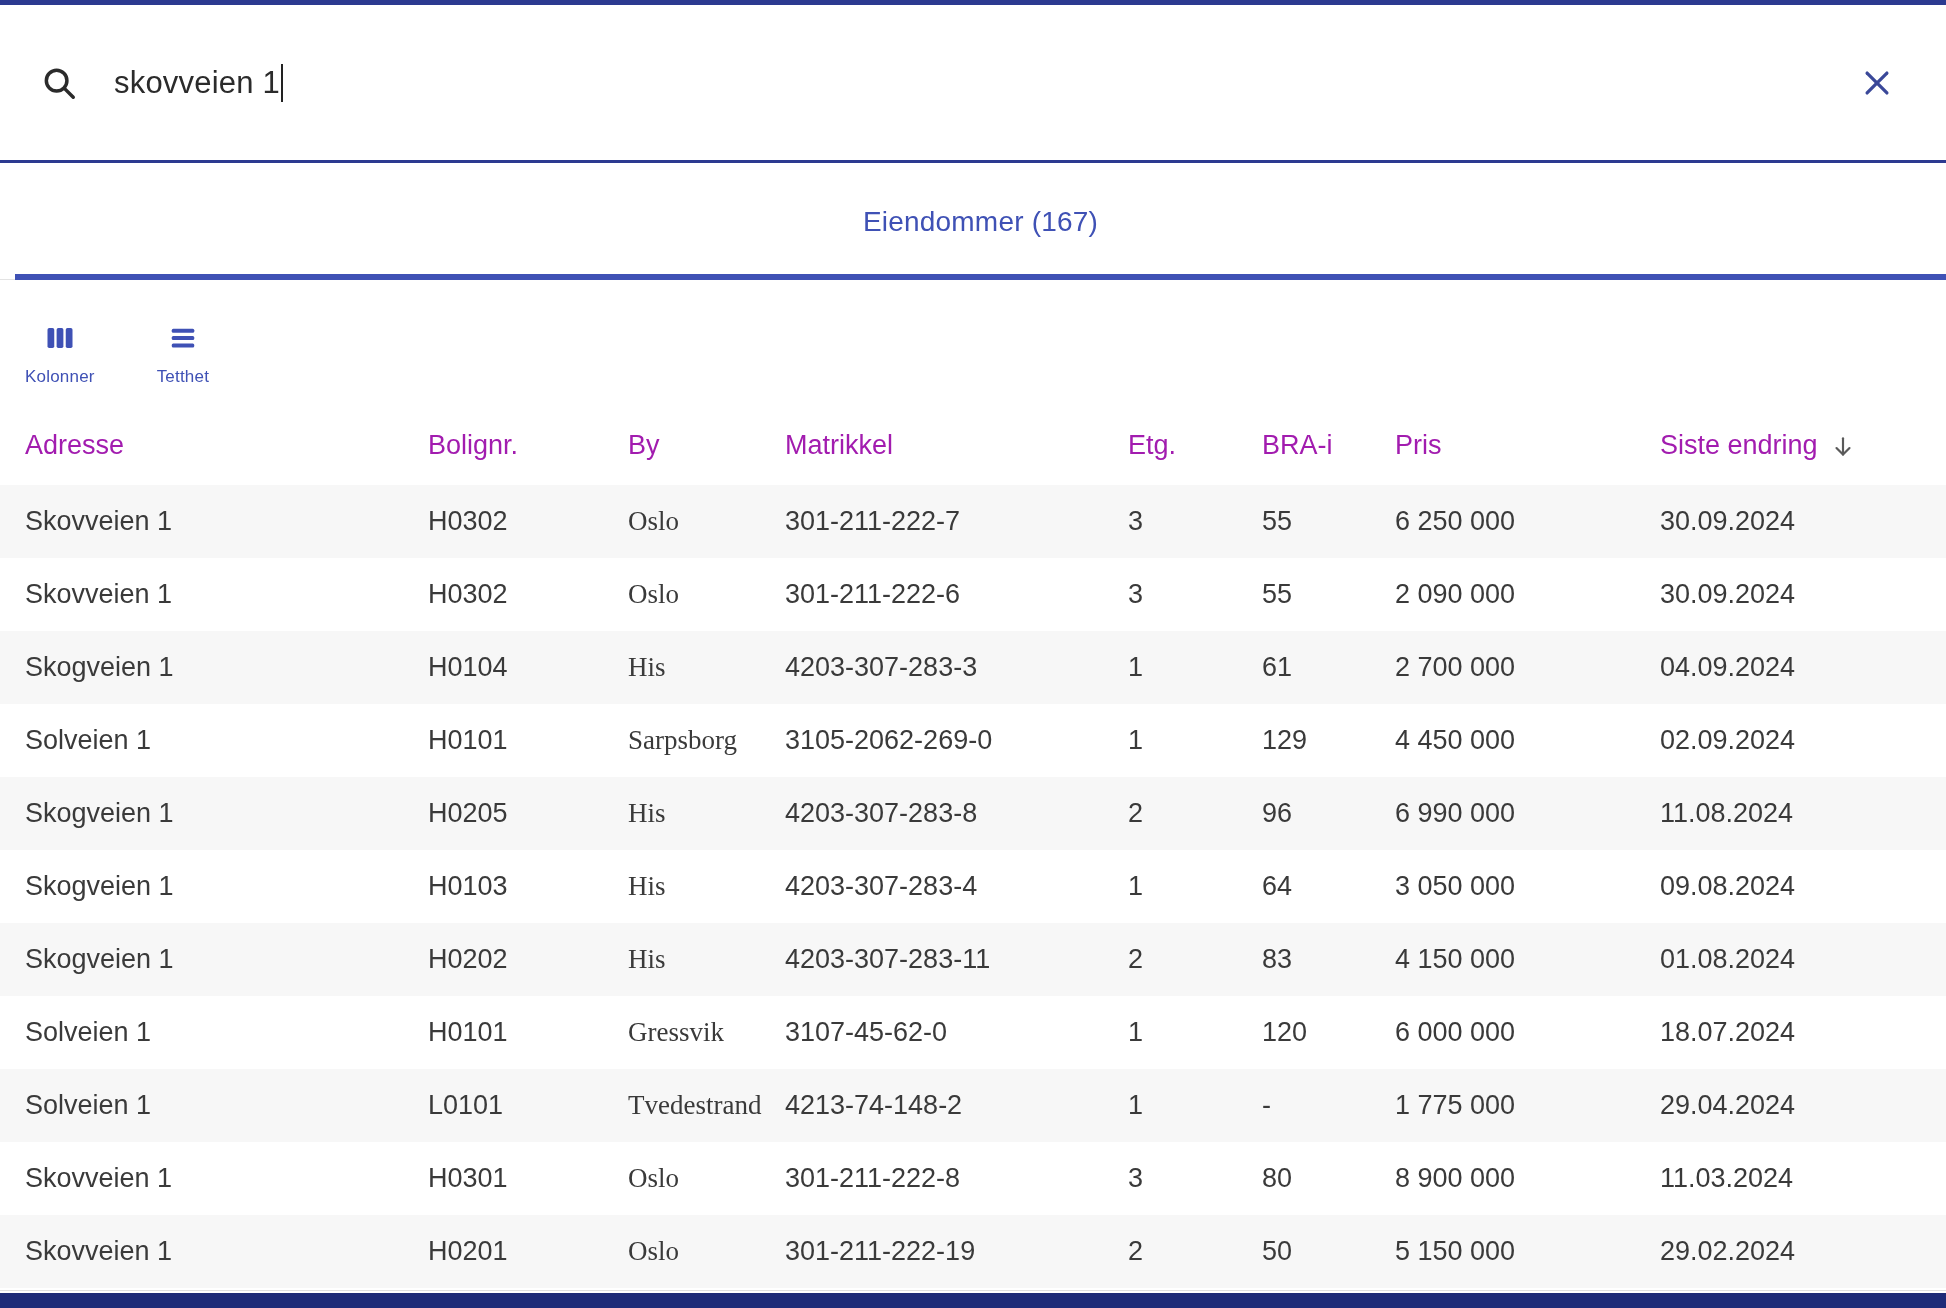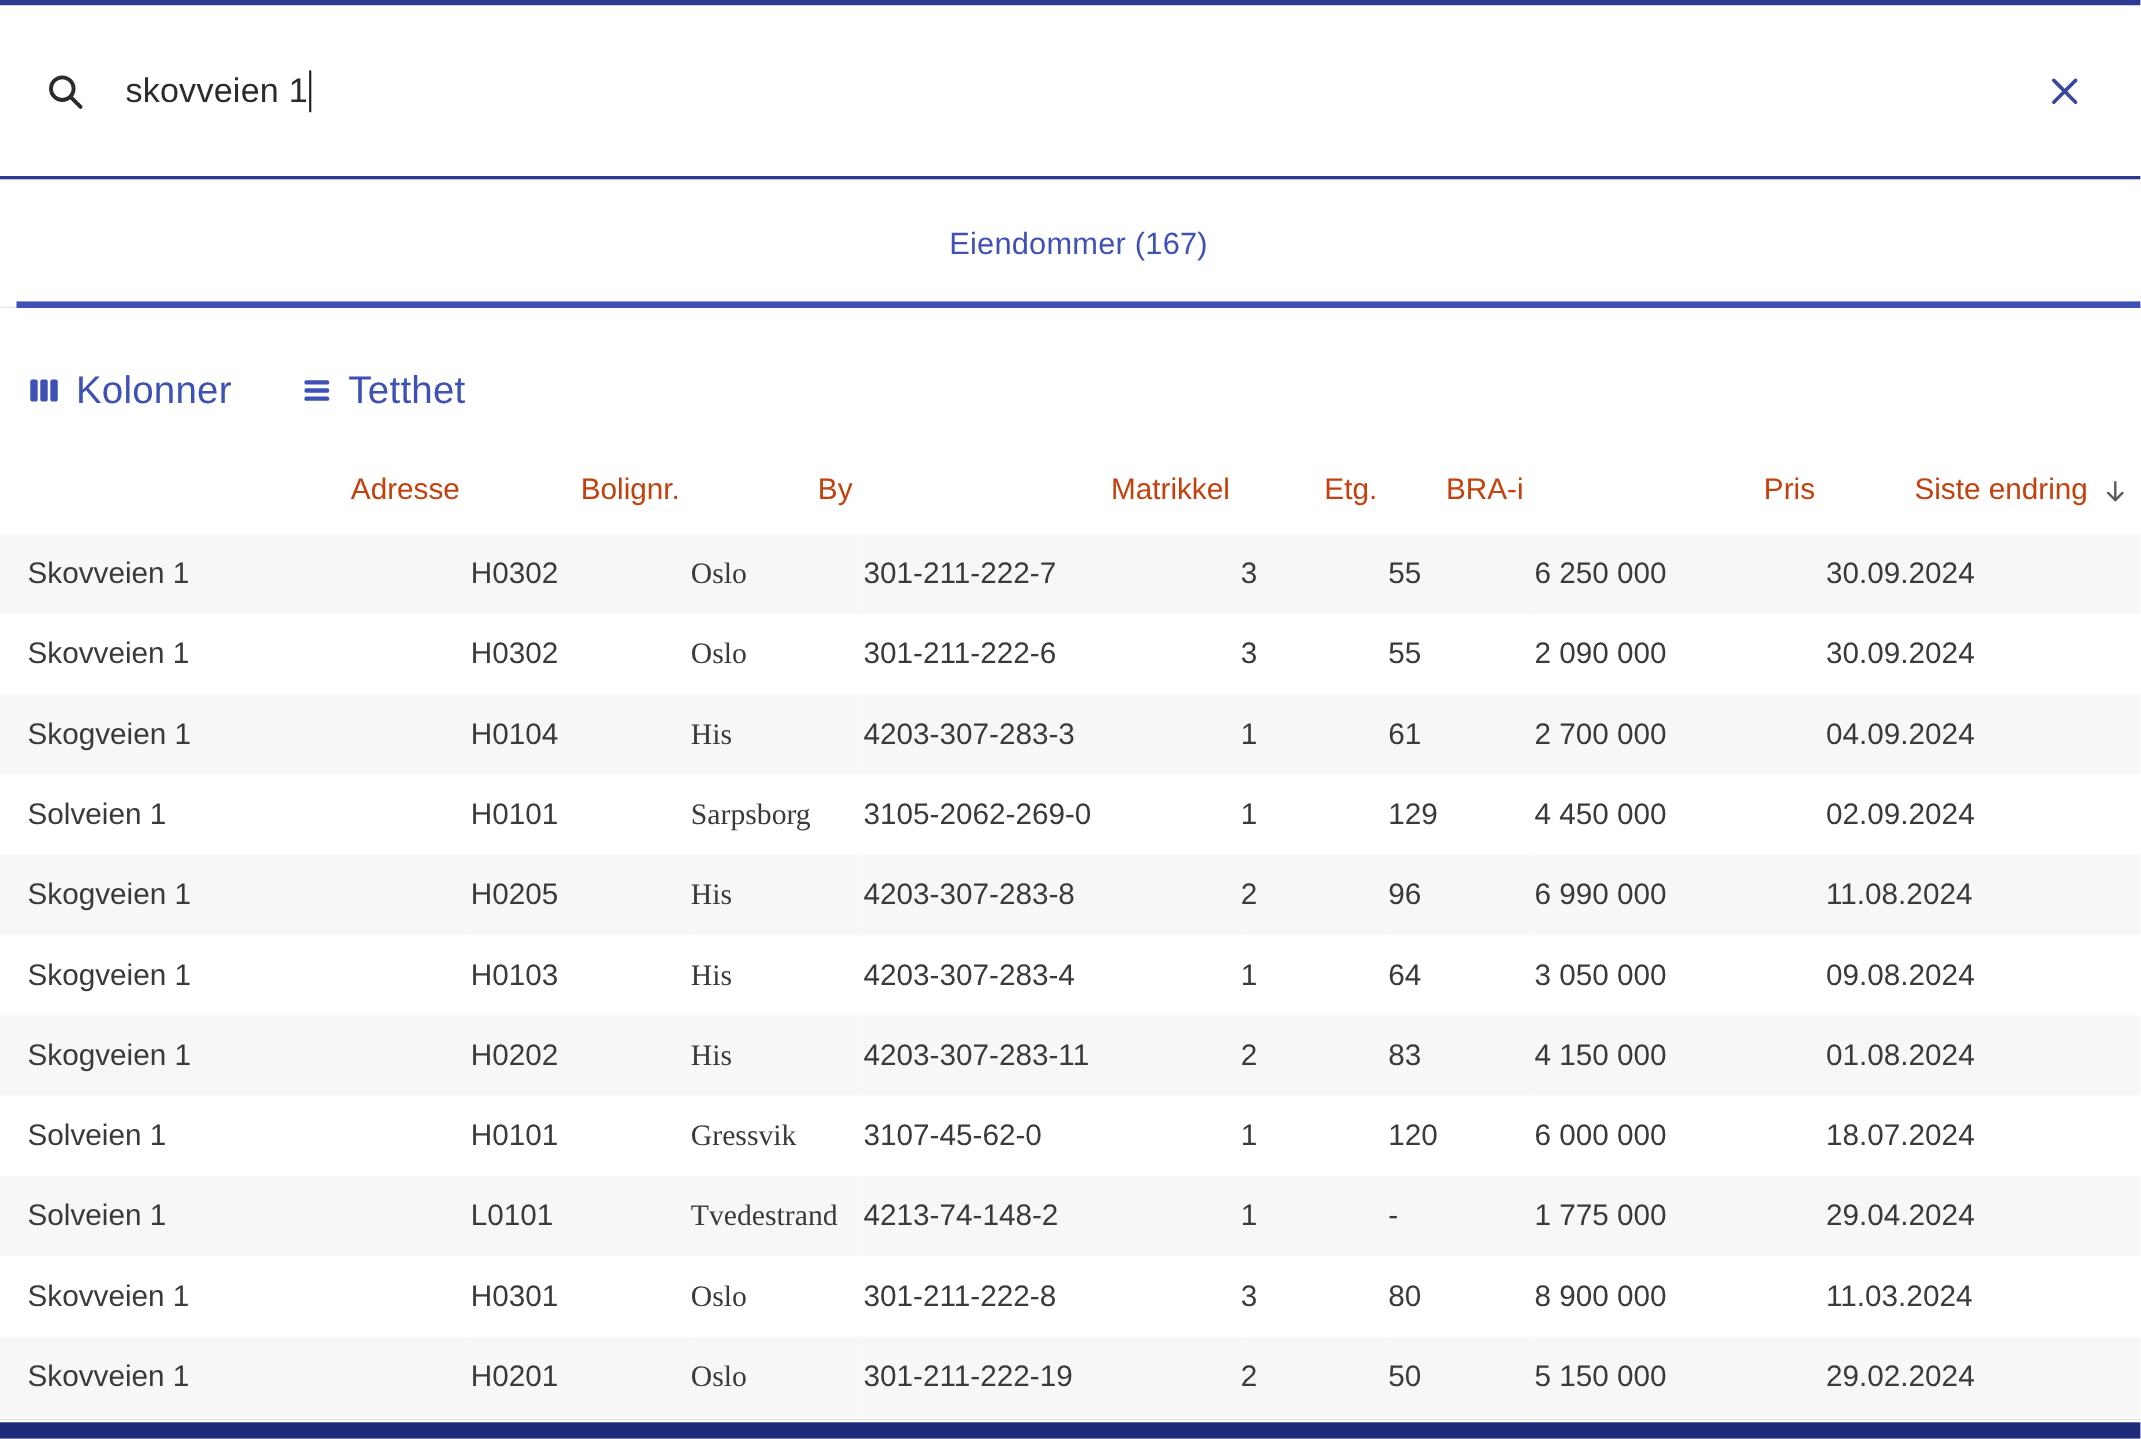--- a/index.html
+++ b/index.html
@@ -57,34 +57,35 @@
 
   
   .toolbar {
     margin: 55px 0 0 25px;
     display: flex; align-items: center; gap: 62px;
     height: 40px;
   }
   .tool-btn {
     display: inline-flex; align-items: center; gap: 14px;
     background: none; border: none; padding: 0; cursor: pointer;
-    color: #3f51b5; font-size: 35px;
+    color: #3f51b5; font-size: 17px;
     font-family: "Liberation Sans", sans-serif;
     letter-spacing: 0.2px;
+    flex-direction: column;
   }
 
   
   table {
     margin-top: 30px;
     width: 1946px; table-layout: fixed; border-collapse: collapse;
     font-size: 27px;
   }
   thead th {
-    height: 80px; text-align: right; vertical-align: middle;
-    font-weight: 500; color: #c2410c; padding: 0 10px 0 0;
+    height: 80px; text-align: left; vertical-align: middle;
+    font-weight: 500; color: #a21caf; padding: 0 10px 0 0;
     white-space: nowrap; cursor: pointer;
   }
   thead th:first-child, tbody td:first-child { padding-left: 25px; }
   tbody td {
     height: 73px; vertical-align: middle;
     padding: 0 10px 0 0; color: #3a3a3a;
     white-space: nowrap; overflow: hidden;
   }
   tbody tr { cursor: pointer; }
   tbody tr:nth-child(odd) { background: #f7f7f7; }

